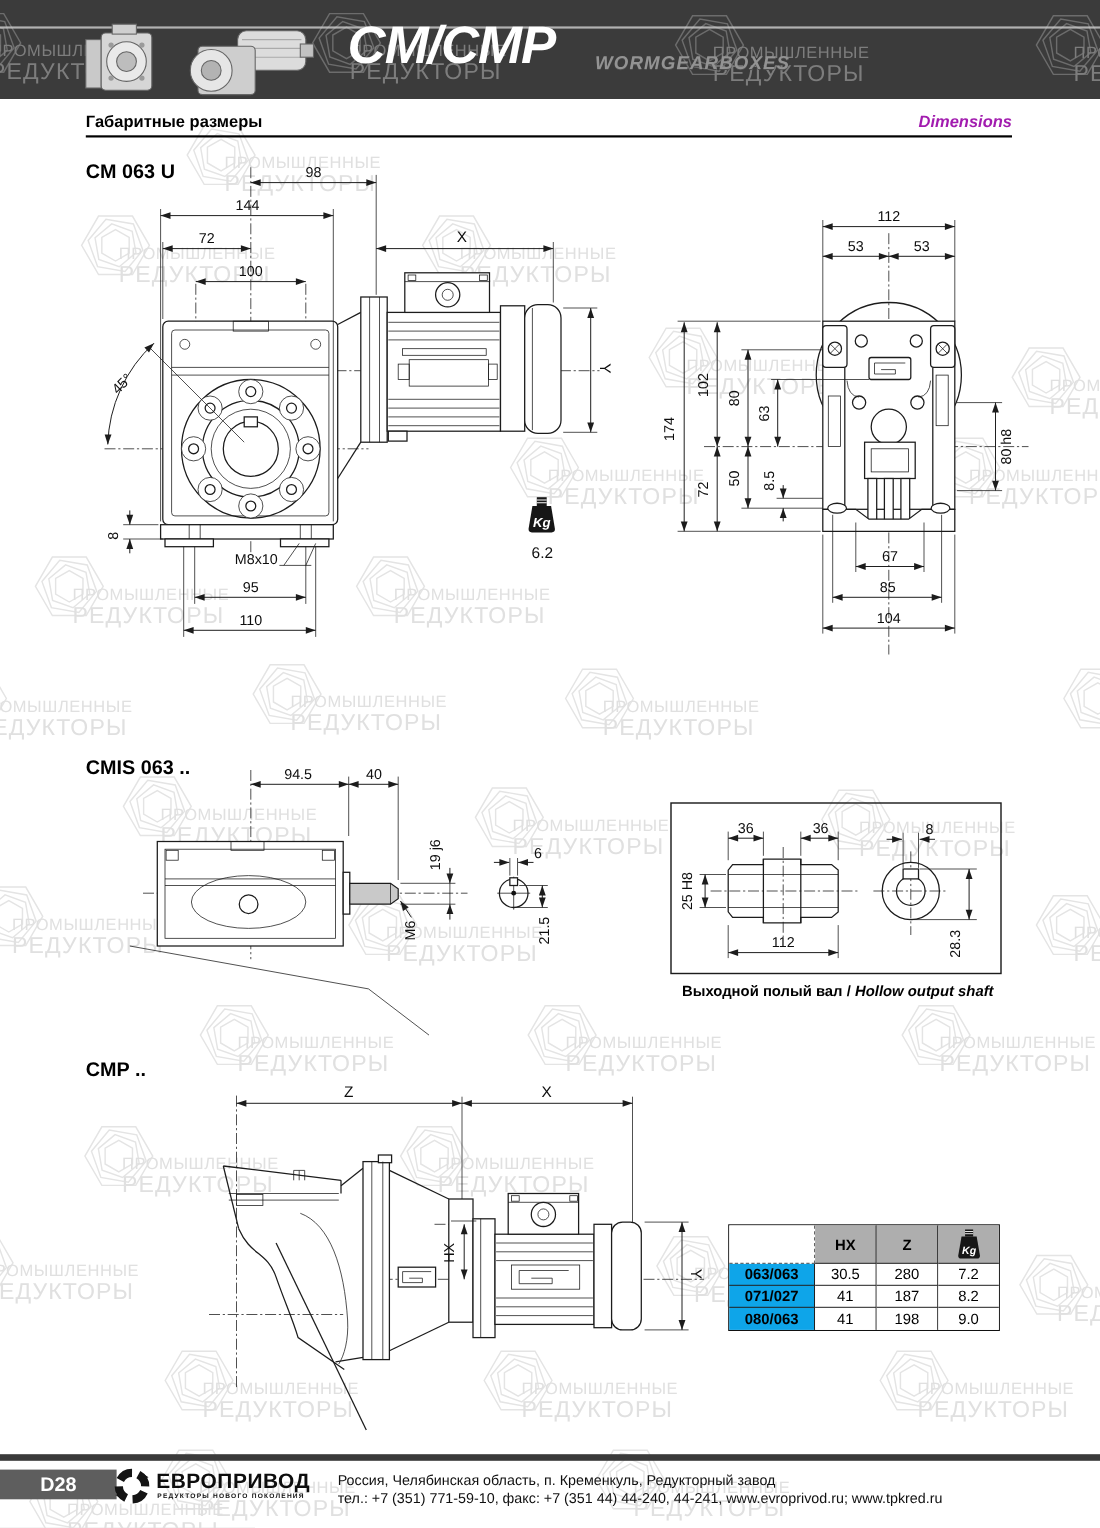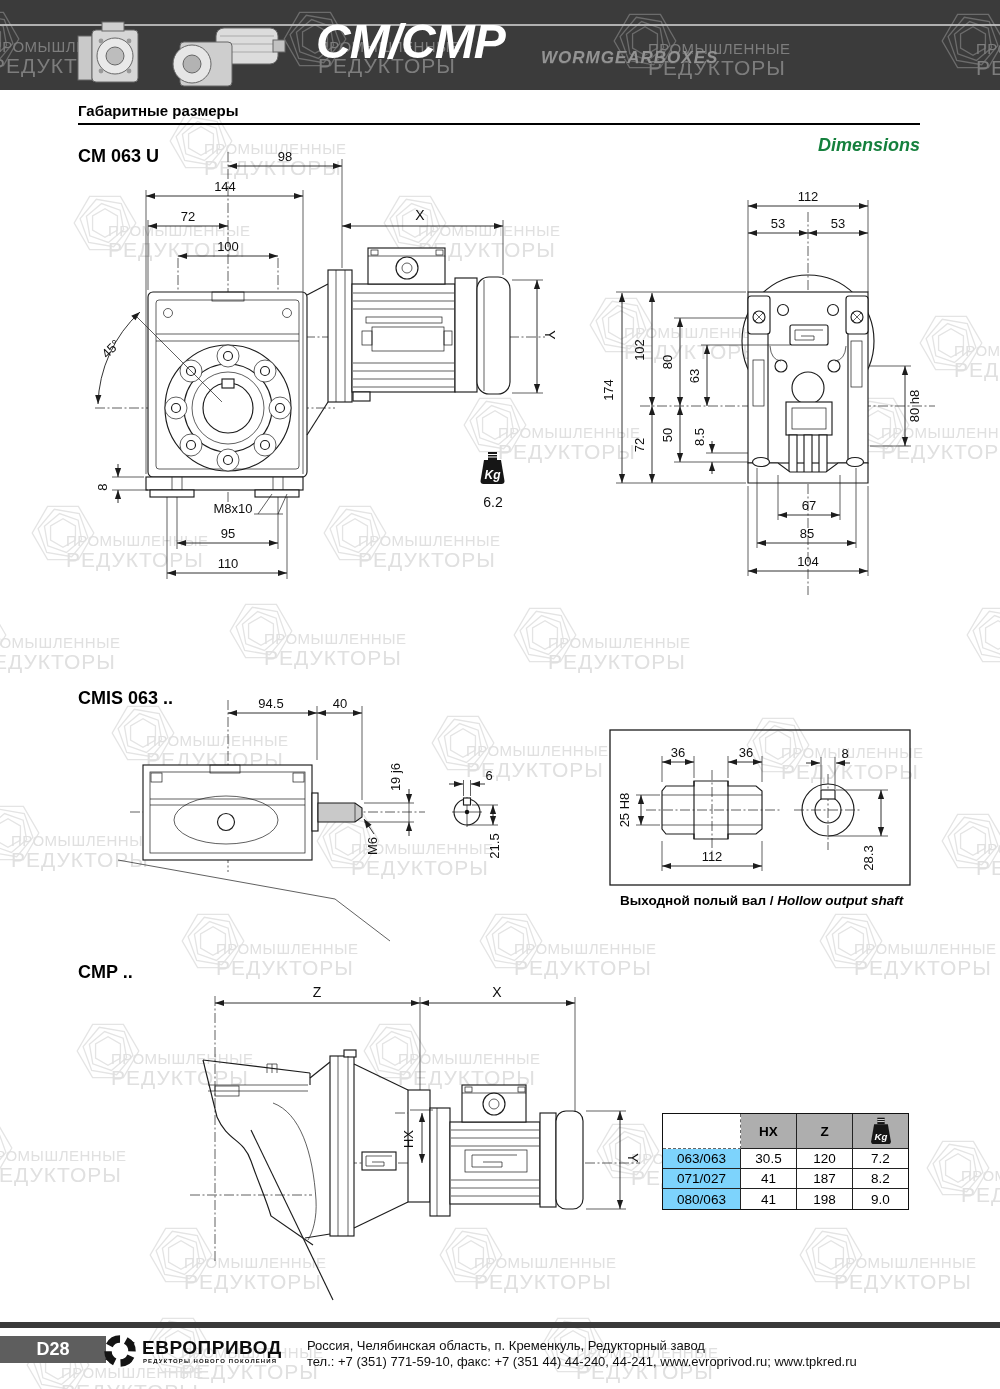--- a/index.html
+++ b/index.html
@@ -20,21 +20,21 @@
   .header { position:absolute; left:0; top:0; width:1000px; height:90px; background:#3b3b3b; overflow:hidden; }
   .header-line { position:absolute; left:0; top:24px; width:100%; height:2px; background:#c7c7c7; opacity:.85; z-index:2; }
   .header-content { position:absolute; z-index:3; }
   .hdr-model { left:316px; top:14px; font-size:48px; font-weight:bold; font-style:italic; color:#fff; letter-spacing:-1px; }
   .hdr-ru { left:562px; top:26px; font-size:20px; font-weight:bold; font-style:italic; color:#fff; letter-spacing:.5px; }
   .hdr-en { left:541px; top:48px; font-size:17px; font-weight:bold; font-style:italic; color:#939393; letter-spacing:1px; text-shadow:0 1px 0 #4e4e4e; }
   .hdr-photos { left:68px; top:16px; }
 
   
   .sub-left  { position:absolute; left:78px; top:102px; font-size:15px; font-weight:bold; color:#000; z-index:3; }
-  .sub-right { position:absolute; right:80px; top:102px; font-size:18px; font-weight:bold; font-style:italic; color:#15803d; z-index:3;margin-top:33px; }
+  .sub-right { position:absolute; right:80px; top:102px; font-size:15px; font-weight:bold; font-style:italic; color:#a21caf; z-index:3; }
   .rule { position:absolute; left:78px; top:123px; width:842px; height:2px; background:#000; z-index:3; }
 
   .sect-title { position:absolute; font-size:18px; font-weight:bold; color:#000; z-index:3; }
   .draw { position:absolute; z-index:2; }
 
   
   .ln { stroke:#1c1c1c; stroke-width:1.15; fill:none; }
   .lt { stroke:#1c1c1c; stroke-width:0.7;  fill:none; }
   .dm { stroke:#1c1c1c; stroke-width:0.9;  fill:none; }
   .cl { stroke:#2b2b2b; stroke-width:0.75; fill:none; stroke-dasharray:10 2.5 2 2.5; }
@@ -47,21 +47,21 @@
   .hollow-caption .en { font-style:italic; }
 
   
   .cmp-table { position:absolute; left:662px; top:1113px; border:1.5px solid #111; display:grid;
                grid-template-columns:78px 56px 56px 55px; font-size:13.5px; color:#000; background:#fff; z-index:3; }
   .cmp-table > div { border-right:1px solid #222; border-bottom:1px solid #222; display:flex; align-items:center; justify-content:center; height:20px; }
   .cmp-table > div:nth-child(4n) { border-right:none; }
   .cmp-table > .r3 { border-bottom:none; }
   .cmp-table .th { height:35px; background:#aeaeae; font-weight:bold; }
   .cmp-table .c0 { background:#fff; border-right:1px dashed #666; border-bottom:1px dashed #666; }
-  .cmp-table .tn { background:#7dd3fc; font-weight:normal; }
+  .cmp-table .tn { background:#0ea5e9; font-weight:bold; }
   .cmp-table .tv { background:#fff; }
 
   
   .footer-bar { position:absolute; left:0; top:1322px; width:1000px; height:6px; background:#3a3a3a; z-index:3; }
   .d28-box { position:absolute; left:0; top:1336px; width:106px; height:27px; background:#5e5e5e; color:#fff;
              font-size:18px; font-weight:bold; display:flex; align-items:center; justify-content:center; z-index:3; }
   .logo-swirl { position:absolute; left:102px; top:1333px; z-index:3; }
   .brand { position:absolute; left:142px; top:1337px; font-size:19px; font-weight:bold; color:#0d0d0d; letter-spacing:.5px; z-index:3; }
   .tagline { position:absolute; left:143px; top:1358px; font-size:6px; font-weight:bold; color:#0d0d0d; letter-spacing:1.1px; z-index:3; }
   .addr1 { position:absolute; left:307px; top:1338px; font-size:13px; color:#101010; z-index:3;text-align:right; }
@@ -571,21 +571,21 @@
       <svg width="22" height="28" viewBox="0 0 24 30">
         <rect x="8" y="0.5" width="8" height="7" fill="#161616"></rect>
         <path d="M8,2.5 H16 M8,4.7 H16" stroke="#fff" stroke-width="0.9"></path>
         <path d="M4.5,7.5 H19.5 L22.8,26.5 Q22.8,29.3 20,29.3 H4 Q1.2,29.3 1.2,26.5 Z" fill="#161616"></path>
         <text x="12" y="25" fill="#fff" font-size="10.5" font-weight="bold" font-style="italic" text-anchor="middle">Kg</text>
       </svg>
     </div>
 
     <div class="tn">063/063</div>
     <div class="tv">30.5</div>
-    <div class="tv">120</div>
+    <div class="tv">280</div>
     <div class="tv">7.2</div>
 
     <div class="tn">071/027</div>
     <div class="tv">41</div>
     <div class="tv">187</div>
     <div class="tv">8.2</div>
 
     <div class="tn r3">080/063</div>
     <div class="tv r3">41</div>
     <div class="tv r3">198</div>

